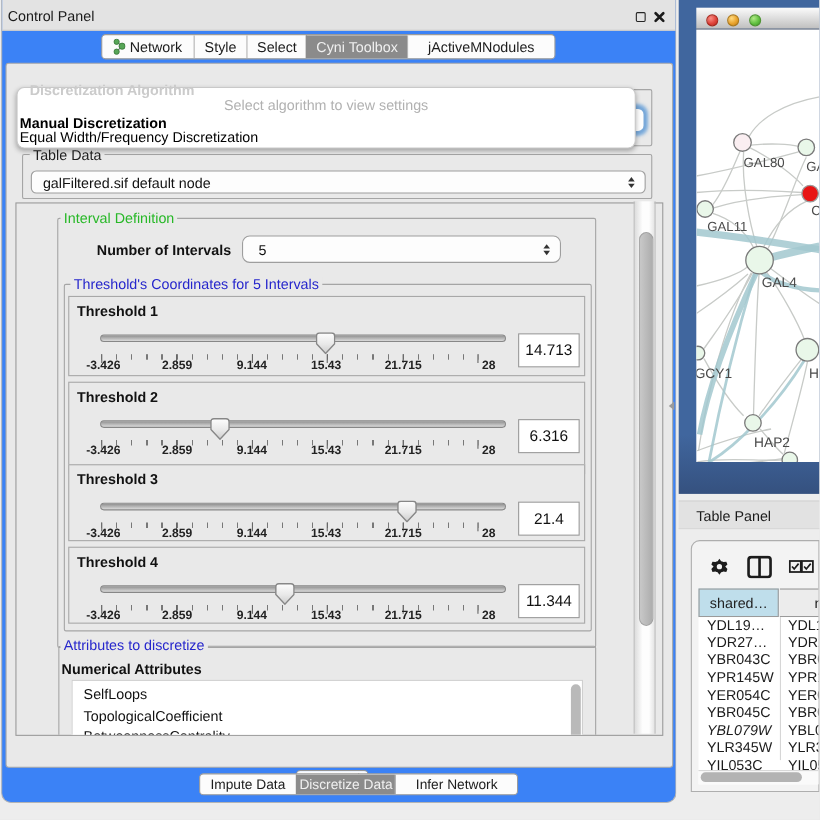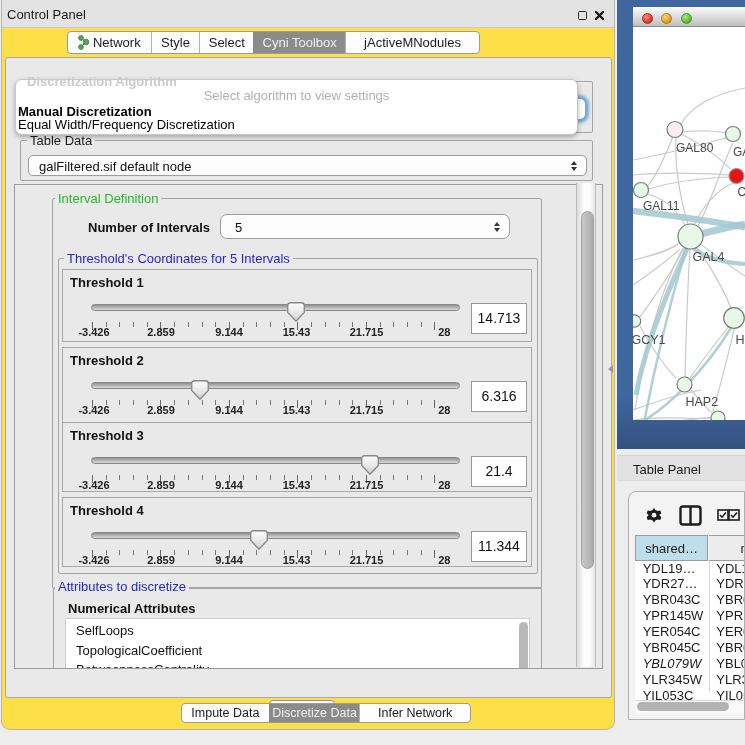--- a/index.html
+++ b/index.html
@@ -1,35 +1,35 @@
 <!DOCTYPE html>
 <html><head>
 <meta charset="utf-8">
 <style>
 * { margin:0; padding:0; box-sizing:border-box; }
 html,body { width:745px; height:745px; overflow:hidden; }
 body { background:#ededed; font-family:"Liberation Sans", sans-serif; position:relative; }
 .abs { position:absolute; }
 
 #win { position:absolute; left:1px; top:0; width:614px; height:730px;
-  background:#fde047; border:1px solid #b4b4b4; border-top:none;
+  background:#3b82f6; border:1px solid #b4b4b4; border-top:none;
   border-radius:0 0 9px 9px; }
 #titlebar { position:absolute; left:0; top:0; width:100%; height:28px;
   background:#e3e3e3; border-bottom:1px solid #c9c9c9; }
 #titlebar span { position:absolute; left:5px; top:7px; font-size:13px; color:#1a1a1a; }
 #float-btn { position:absolute; left:576px; top:11px; width:9px; height:9px;
   border:1.7px solid #252525; border-radius:1.5px; }
 
 .tabbar { position:absolute; display:flex; height:23px; background:#fcfcfc;
   border:1px solid #9b9b9b; border-radius:4px; overflow:hidden; }
 .tabbar .tab { height:100%; display:flex; align-items:center; justify-content:center;
   font-size:13px; color:#1c1c1c; border-left:1px solid #b3b3b3; }
 .tabbar .tab:first-child { border-left:none; }
 .tabbar .tab.sel { background:#8b8b8b; color:#f0f0f0; border-left:1px solid #8b8b8b; }
-#toptabs { left:65px; top:31px; width:413px; }
+#toptabs { left:90px; top:31px; width:413px; }
 #bottabs { left:179px; top:703px; width:290px; height:20px; }
 #bottabs .tab { font-size:12.5px; }
 
 #content { position:absolute; left:3px; top:57px; width:607px; height:641px;
   border:1px solid #a9a9a9; border-radius:3px; background:#e9e9e9; }
 
 .group { position:absolute; border:1px solid #a5a5a5; border-radius:2px; }
 .gtitle { position:absolute; font-size:13px; background:#e9e9e9; padding:0 3px; white-space:nowrap; }
 
 .combo { position:absolute; background:#fdfdfd; border:1px solid #9e9e9e; border-radius:5px;
@@ -243,21 +243,21 @@
   <div class="slabel" style="left:303.5px">21.715</div>
   <div class="slabel" style="left:381.3px">28</div>
   <svg class="thumb" style="left:187.0px" width="18" height="20" viewBox="0 0 18 20">
             <path d="M3.5 0.75 L14.5 0.75 Q17.25 0.75 17.25 3.5 L17.25 10.5 L9 19.25 L0.75 10.5 L0.75 3.5 Q0.75 0.75 3.5 0.75 Z" fill="url(#thg)" stroke="#878787" stroke-width="1.3"></path>
           </svg>
   <div class="vbox">11.344</div>
 </div>
 
       <div class="group" style="left:38px; top:402px; width:489px; height:140px;"></div>
       <div class="gtitle" style="left:40px; top:394px; color:#2626cc;">Attributes to discretize</div>
-      <div class="abs" style="left:41px; top:416px; font-size:13px; font-weight:bold; color:#111;margin-left:12px;">Numerical Attributes</div>
+      <div class="abs" style="left:41px; top:416px; font-size:13px; font-weight:bold; color:#111;">Numerical Attributes</div>
       <div id="numlist" style="left:50px; top:433px; width:465px; height:110px;">
         <div>SelfLoops</div>
         <div>TopologicalCoefficient</div>
         <div>BetweennessCentrality</div>
 
       </div>
       <div class="abs" style="left:503.5px; top:437px; width:9.5px; height:103px; background:#b9b9b9; border-radius:5px 5px 0 0;"></div>
     </div>
 
     <div id="vsb-track"></div>

